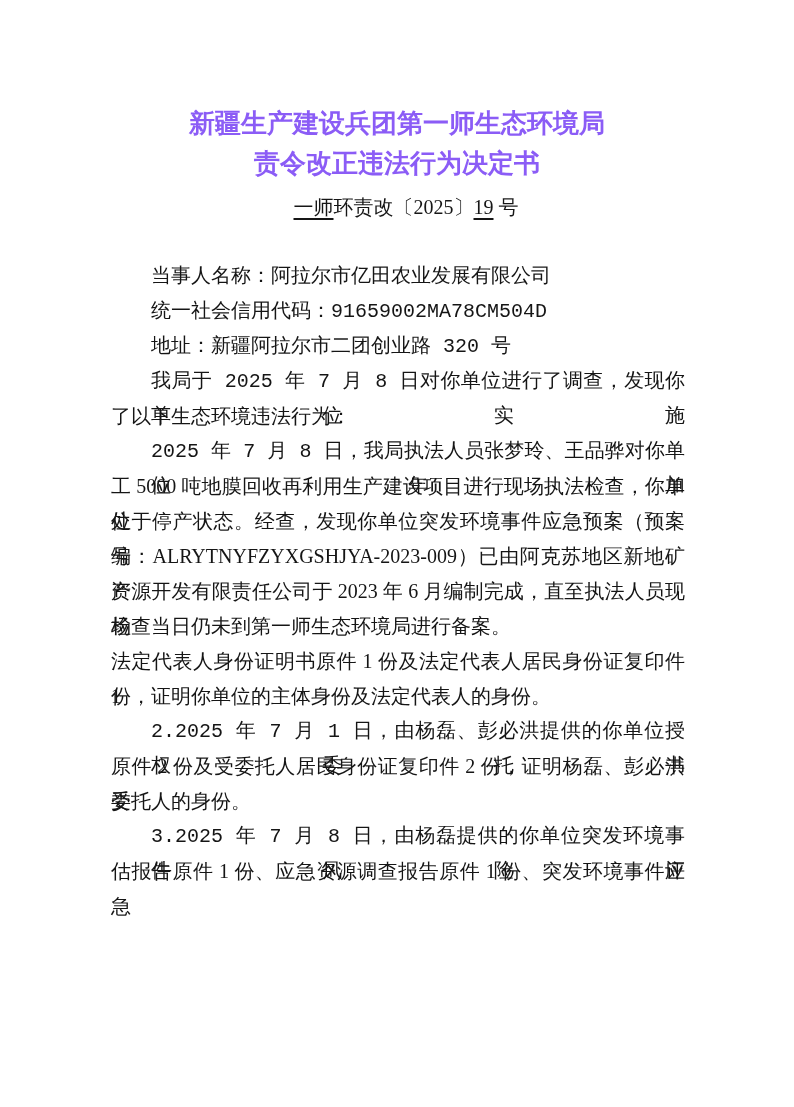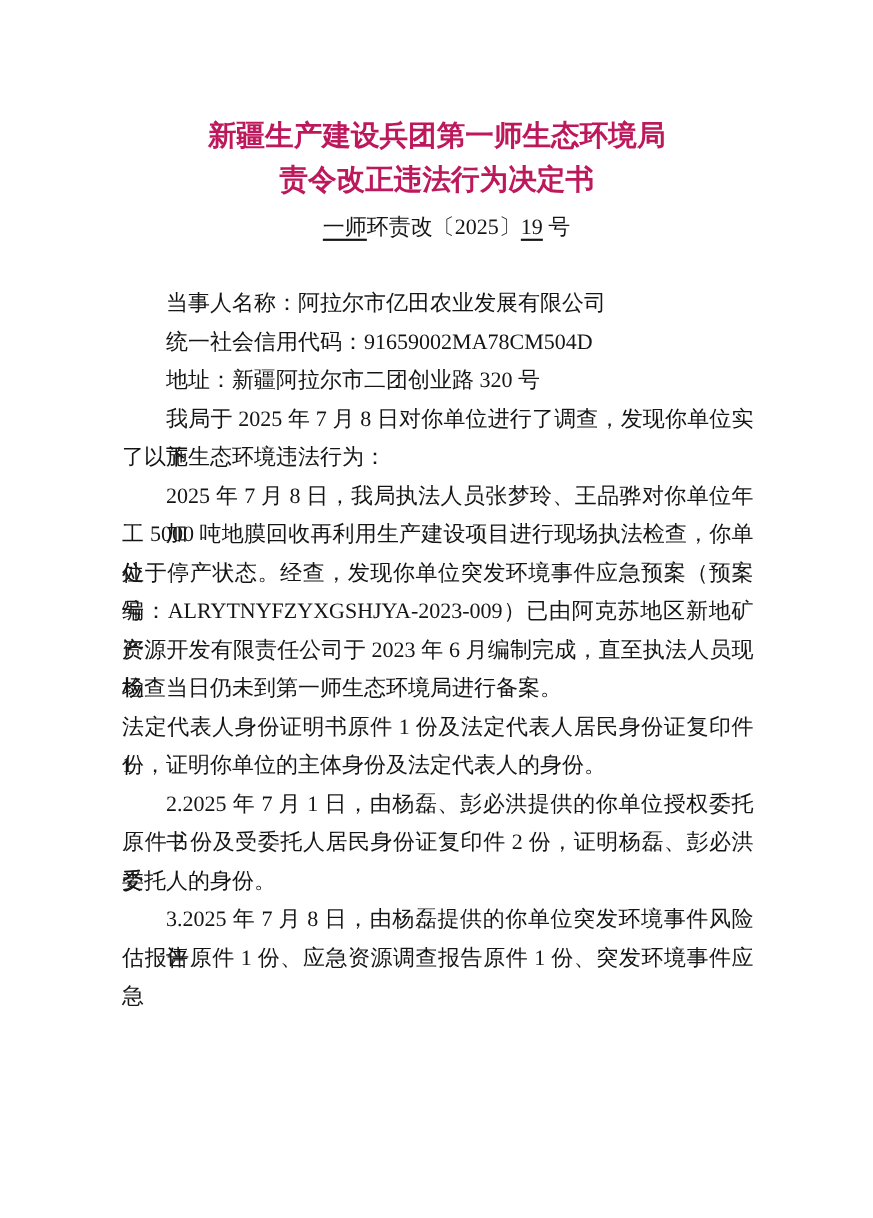--- a/index.html
+++ b/index.html
@@ -17,21 +17,21 @@
     font-family: "Liberation Serif", "DejaVu Serif", serif;
     overflow: hidden;
   }
   .doc-title {
     margin: 0 40px;
     text-align: center;
     font-size: 26px;
     font-weight: bold;
     line-height: 40px;
     letter-spacing: 0px;
-    color: #be185d;
+    color: #8b5cf6;
   }
   .doc-title.first {
     padding-top: 104px;
   }
   .doc-number {
     margin-top: 8px;
     text-align: center;
     font-size: 20px;
     line-height: 30px;
     color: #161616;
@@ -55,20 +55,21 @@
     text-align: left;
   }
   .line.justify {
     white-space: normal;
     text-align: justify;
     text-align-last: justify;
     text-justify: inter-character;
   }
   .line.indent {
     padding-left: 40px;
+    font-family: Liberation Mono, monospace;
   }
 </style>
 </head>
 <body>
 
 <div class="page">
 
   <div class="doc-title first">新疆生产建设兵团第一师生态环境局</div>
 
   <div class="doc-title">责令改正违法行为决定书</div>

